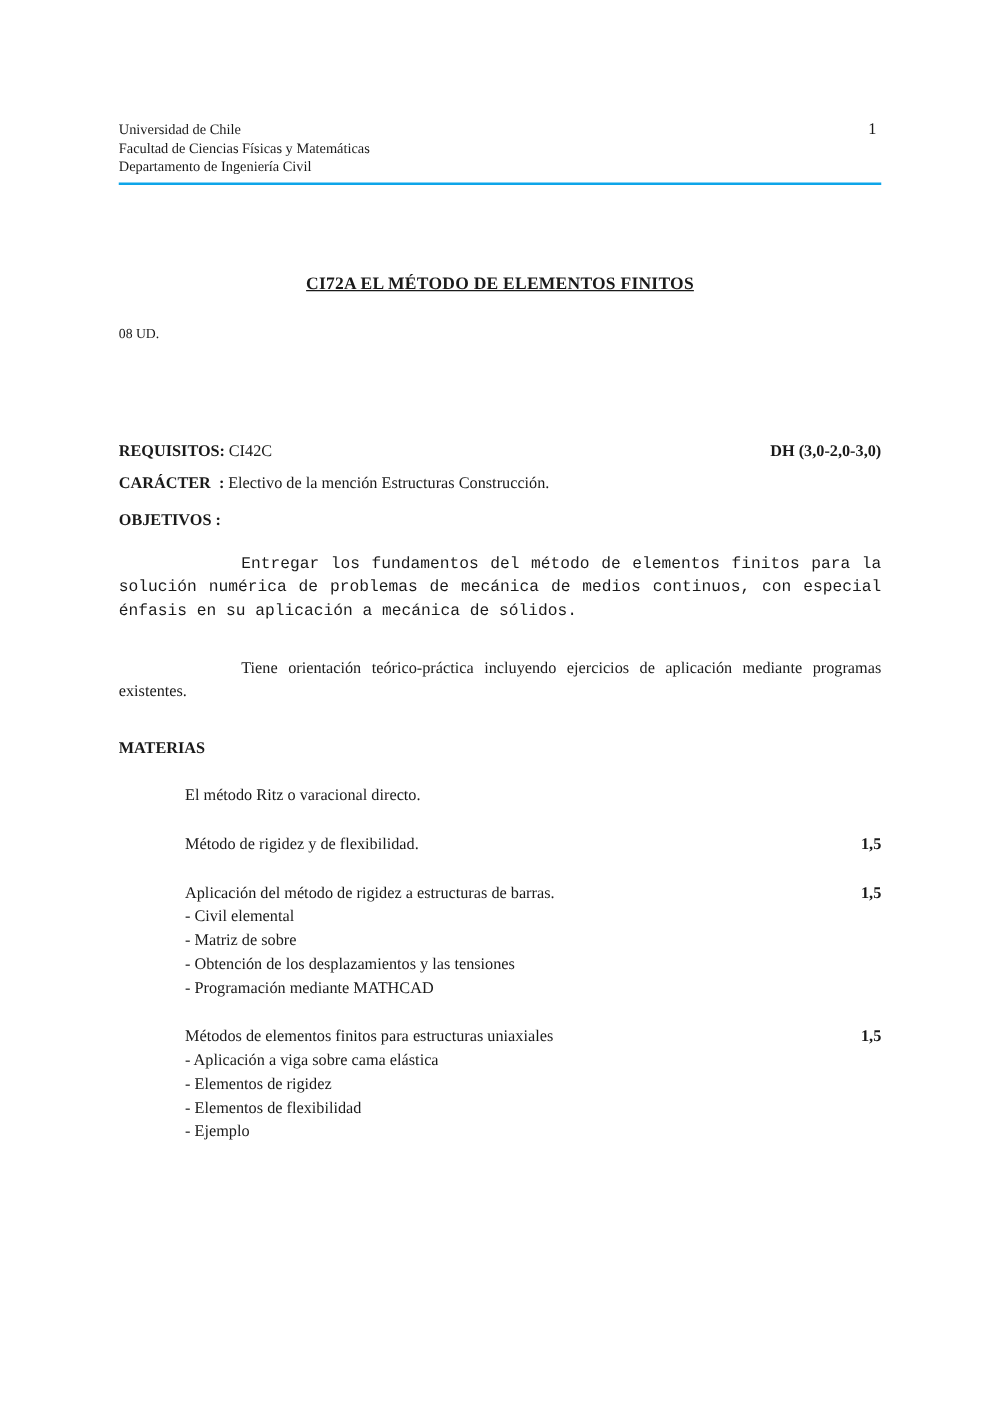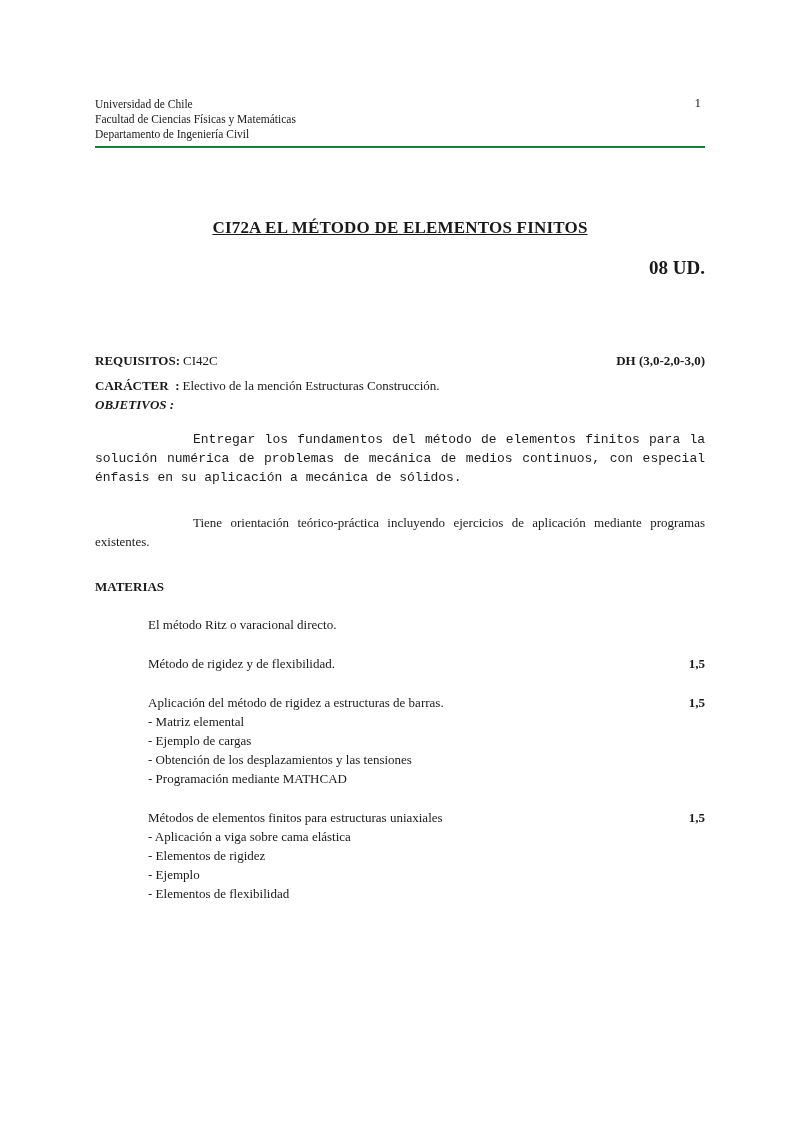--- a/index.html
+++ b/index.html
@@ -6,37 +6,37 @@
   body {
     width: 800px; height: 1132px;
     background: #ffffff;
     color: #1a1a1a;
     font-family: "Liberation Serif", "DejaVu Serif", serif;
     overflow: hidden;
   }
   .doc { padding: 97px 95px 0 95px; box-sizing: border-box; }
 
   
-  .header { position: relative; border-bottom: 2px solid #15803d; padding-bottom: 4px; }
+  .header { position: relative; border-bottom: 2px solid #0ea5e9; padding-bottom: 4px; }
   .header-line { font-size: 11.5px; line-height: 15px; white-space: pre; }
   .page-number { position: absolute; top: -2px; right: 4px; font-size: 13px; }
 
   
   .title {
     margin-top: 71px; text-align: center;
     font-weight: bold; text-decoration: underline;
-    font-size: 17px; line-height: 17px; letter-spacing: 0.2px;
+    font-size: 14px; line-height: 17px; letter-spacing: 0.2px;
   }
-  .subtitle { margin-top: 23px; text-align: right; font-weight: bold; font-size: 19px; line-height: 17px; }
+  .subtitle { margin-top: 23px; text-align: left; font-weight: normal; font-size: 11px; line-height: 17px; }
 
   
   .row { font-size: 13px; line-height: 17px; }
   .req-row { margin-top: 76px; display: flex; justify-content: space-between; }
   .caracter-row { margin-top: 8px; }
-  .objetivos-row { margin-top: 2px; font-style: italic; }
+  .objetivos-row { margin-top: 13px; }
   .bold-label { font-weight: bold; white-space: pre; }
   .value { margin-left: 3px; }
 
   .para {
     font-size: 13px; line-height: 19px;
     text-align: justify; text-indent: 98px;
   }
   .para-1 { margin-top: 17px; font-family: Liberation Mono, monospace; }
   .para-2 { margin-top: 26px; }
 
@@ -96,24 +96,24 @@
         <span class="hours">1,5</span>
       </div>
     </div>
 
     <div class="materias-group">
       <div class="materias-line">
         <span>Aplicación del método de rigidez a estructuras de barras.</span>
         <span class="hours">1,5</span>
       </div>
       <div class="materias-line">
-        <span>- Matriz elemental</span>
+        <span>- Civil elemental</span>
       </div>
       <div class="materias-line">
-        <span>- Ejemplo de cargas</span>
+        <span>- Matriz de sobre</span>
       </div>
       <div class="materias-line">
         <span>- Obtención de los desplazamientos y las tensiones</span>
       </div>
       <div class="materias-line">
         <span>- Programación mediante MATHCAD</span>
       </div>
     </div>
 
     <div class="materias-group">
@@ -121,21 +121,21 @@
         <span>Métodos de elementos finitos para estructuras uniaxiales</span>
         <span class="hours">1,5</span>
       </div>
       <div class="materias-line">
         <span>- Aplicación a viga sobre cama elástica</span>
       </div>
       <div class="materias-line">
         <span>- Elementos de rigidez</span>
       </div>
       <div class="materias-line">
-        <span>- Ejemplo</span>
+        <span>- Elementos de flexibilidad</span>
       </div>
       <div class="materias-line">
-        <span>- Elementos de flexibilidad</span>
+        <span>- Ejemplo</span>
       </div>
     </div>
 
   </div>
 </div>
 
 </body></html>

